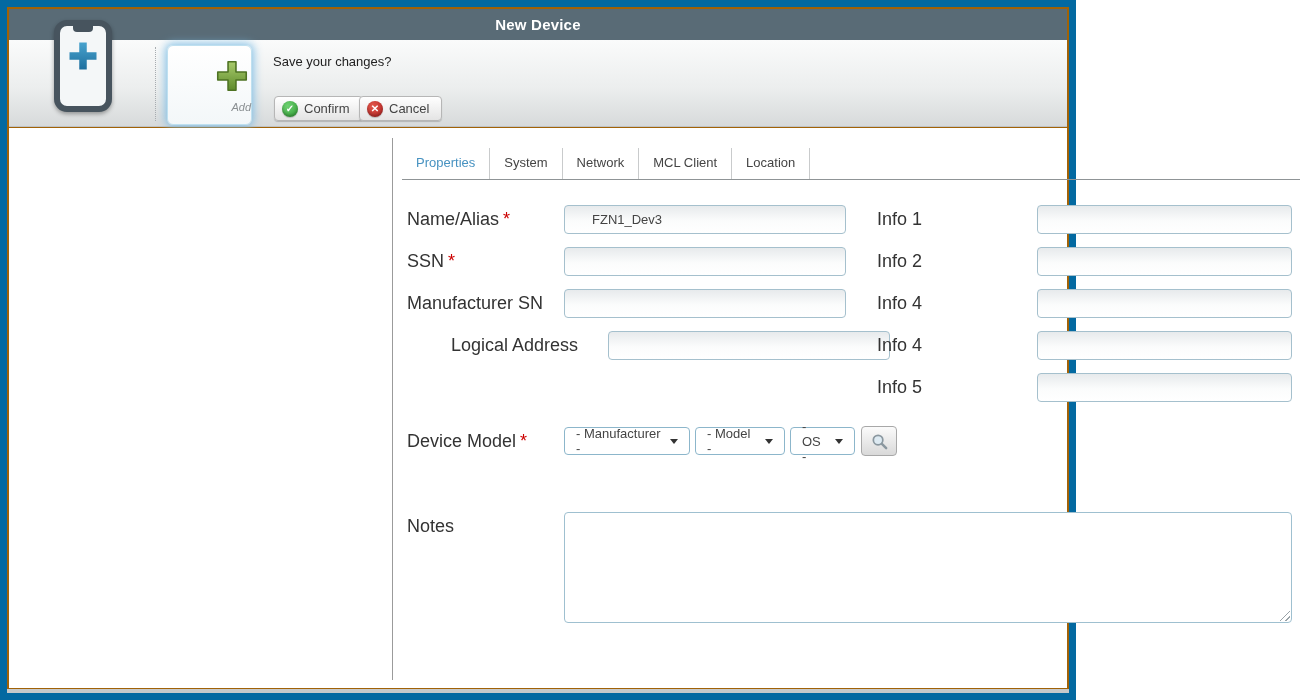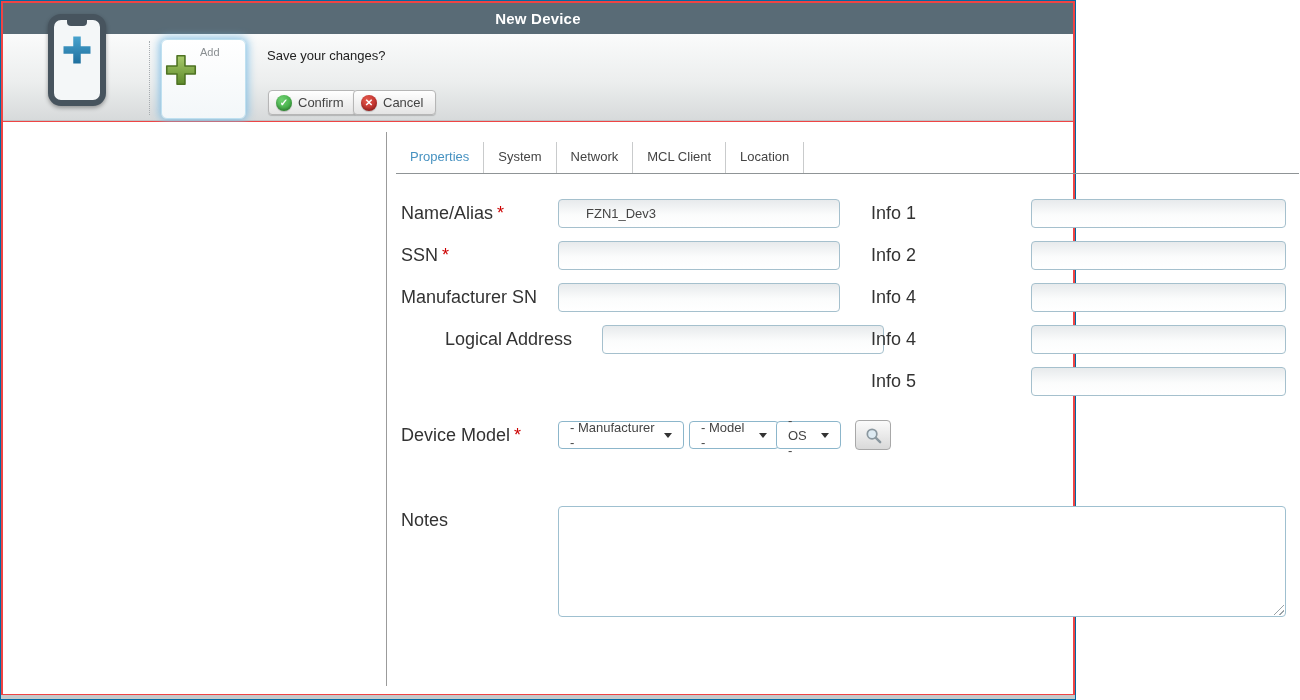--- a/index.html
+++ b/index.html
@@ -1,19 +1,19 @@
 <!DOCTYPE html>
 <html><head>
 <meta charset="utf-8">
 <style>
   * { margin:0; padding:0; box-sizing:border-box; }
   html,body { width:1300px; height:700px; overflow:hidden;
     font-family:"Liberation Sans", sans-serif; background:#fff; }
   #window { position:relative; width:1076px; height:700px;
-    border:1px solid #0369a1; background:#ef4444; }
+    border:7px solid #0369a1; background:#a16207; }
 
   
   #titlebar { position:absolute; left:2px; top:2px; right:2px; height:31px;
     background:#596b76; display:flex; align-items:center; justify-content:center; }
   #titlebar .title { color:#fff; font-size:15px; font-weight:700; letter-spacing:.2px; }
 
   
   #toolbar { position:absolute; left:2px; top:33px; right:2px; height:87px;
     background:linear-gradient(to bottom,#fafbfb 0%,#eceeee 55%,#d7dadb 100%);
     border-bottom:1px solid #bfc2c4; }
@@ -27,22 +27,22 @@
   .phone svg { position:absolute; left:50%; top:12px; transform:translateX(-50%); }
 
   .tool-sep { position:absolute; left:148px; top:40px; height:74px;
     border-left:1px dotted #a8adb0; }
 
   
   #add-btn { position:absolute; left:160px; top:38px; width:85px; height:80px;
     background:linear-gradient(to bottom,#ffffff,#f3f7f9);
     border:1px solid #bfe0f0; border-radius:6px;
     box-shadow:0 0 9px 2px rgba(121,187,228,.85);
-    display:flex; flex-direction:row; align-items:flex-start; justify-content:flex-start;
-    cursor:pointer; }
+    display:flex; flex-direction:column; align-items:flex-end; justify-content:flex-start;
+    cursor:pointer;font-style:italic; }
   #add-btn svg { margin-top:11px; }
   #add-btn .lbl { margin-top:6px; font-size:11px; color:#8a8f92; }
 
   .prompt { position:absolute; left:266px; top:47px; font-size:13px; color:#222; }
 
   .tb-btn { position:absolute; top:89px; height:25px; padding:0 12px 0 7px;
     display:inline-flex; align-items:center; gap:6px;
     background:linear-gradient(to bottom,#ffffff,#e4e4e4);
     border:1px solid #b6b6b6; border-radius:4px;
     box-shadow:0 1px 1px rgba(0,0,0,.18); cursor:pointer;
@@ -201,21 +201,21 @@
     <div class="frow" style="left:398px; top:299px; width:900px;">
       <span class="flabel"><span>Device Model</span><span class="req">*</span></span>
       <div class="fselect" style="left:157px; width:126px;">
         <span>- Manufacturer -</span>
         <span class="caret"></span>
       </div>
       <div class="fselect" style="left:288px; width:90px;">
         <span>- Model -</span>
         <span class="caret"></span>
       </div>
-      <div class="fselect" style="left:375px; width:65px;">
+      <div class="fselect" style="left:383px; width:65px;">
         <span>- OS -</span>
         <span class="caret"></span>
       </div>
       <div id="search-model-btn">
         <svg width="19" height="19" viewBox="0 0 20 20">
           <circle cx="8.5" cy="8.5" r="5" fill="#ddeaf2" stroke="#8a979f" stroke-width="1.8"></circle>
           <line x1="12.5" y1="12.5" x2="17" y2="17" stroke="#8a979f" stroke-width="2.6" stroke-linecap="round"></line>
         </svg>
       </div>
     </div>

